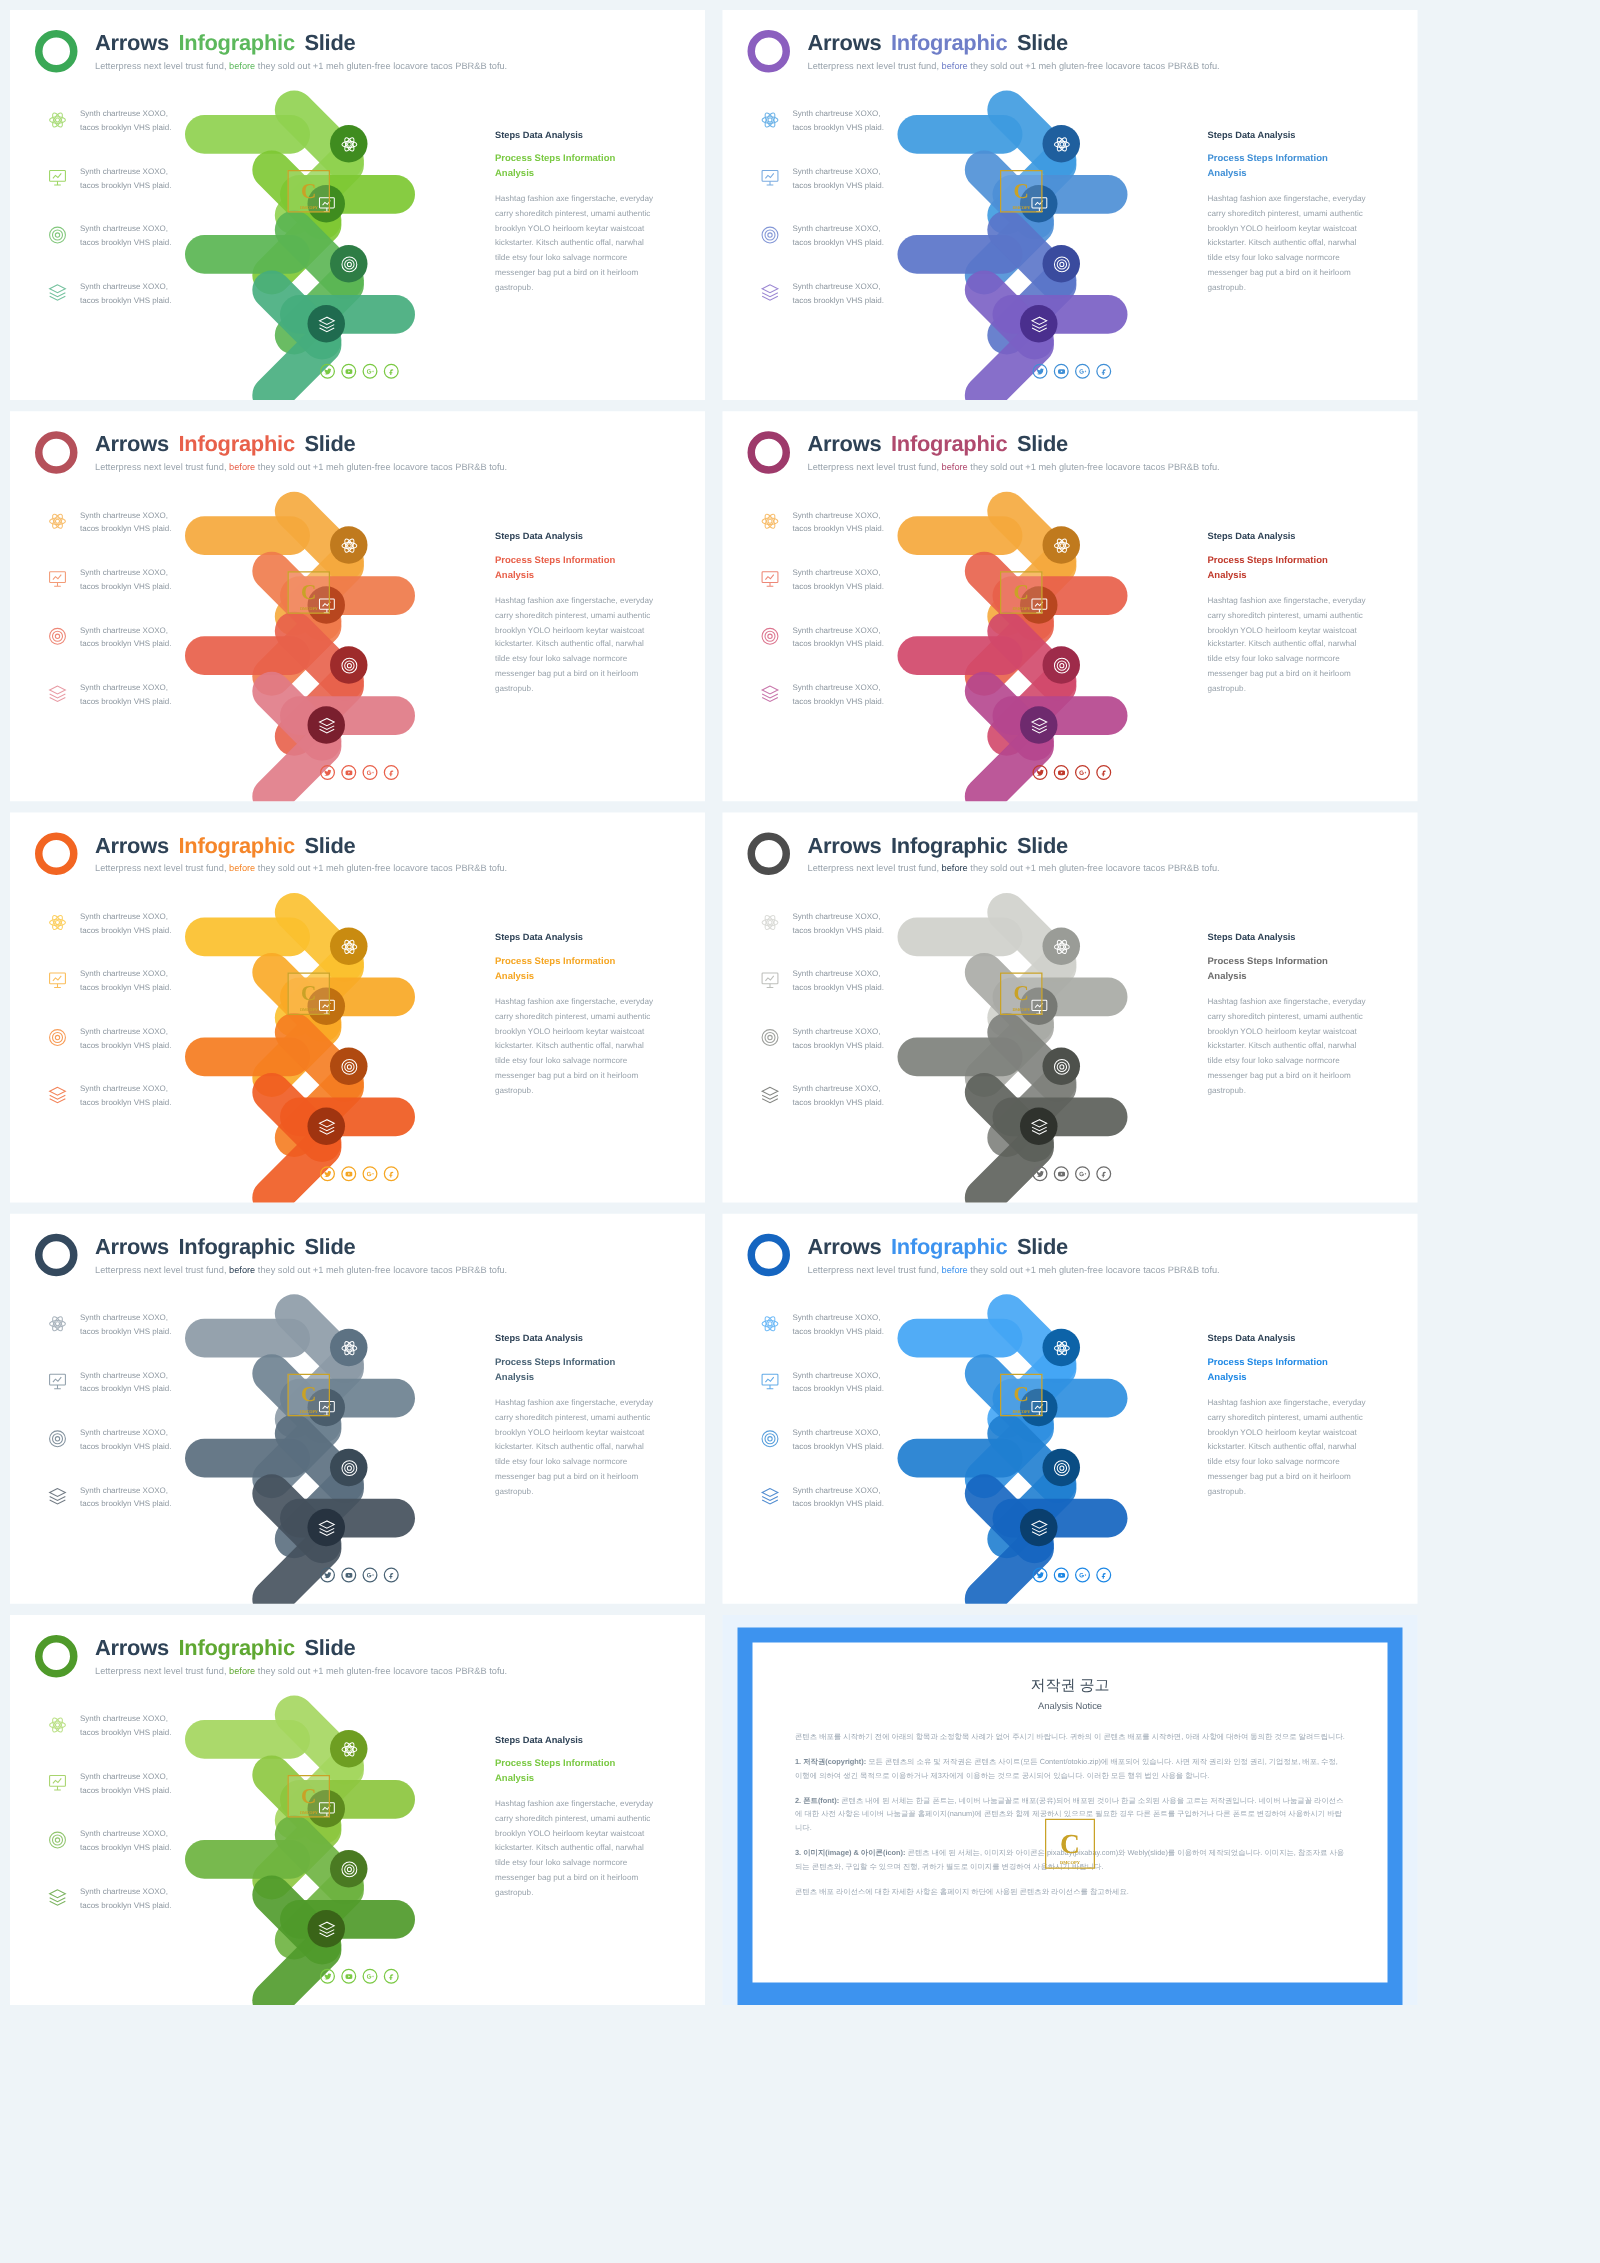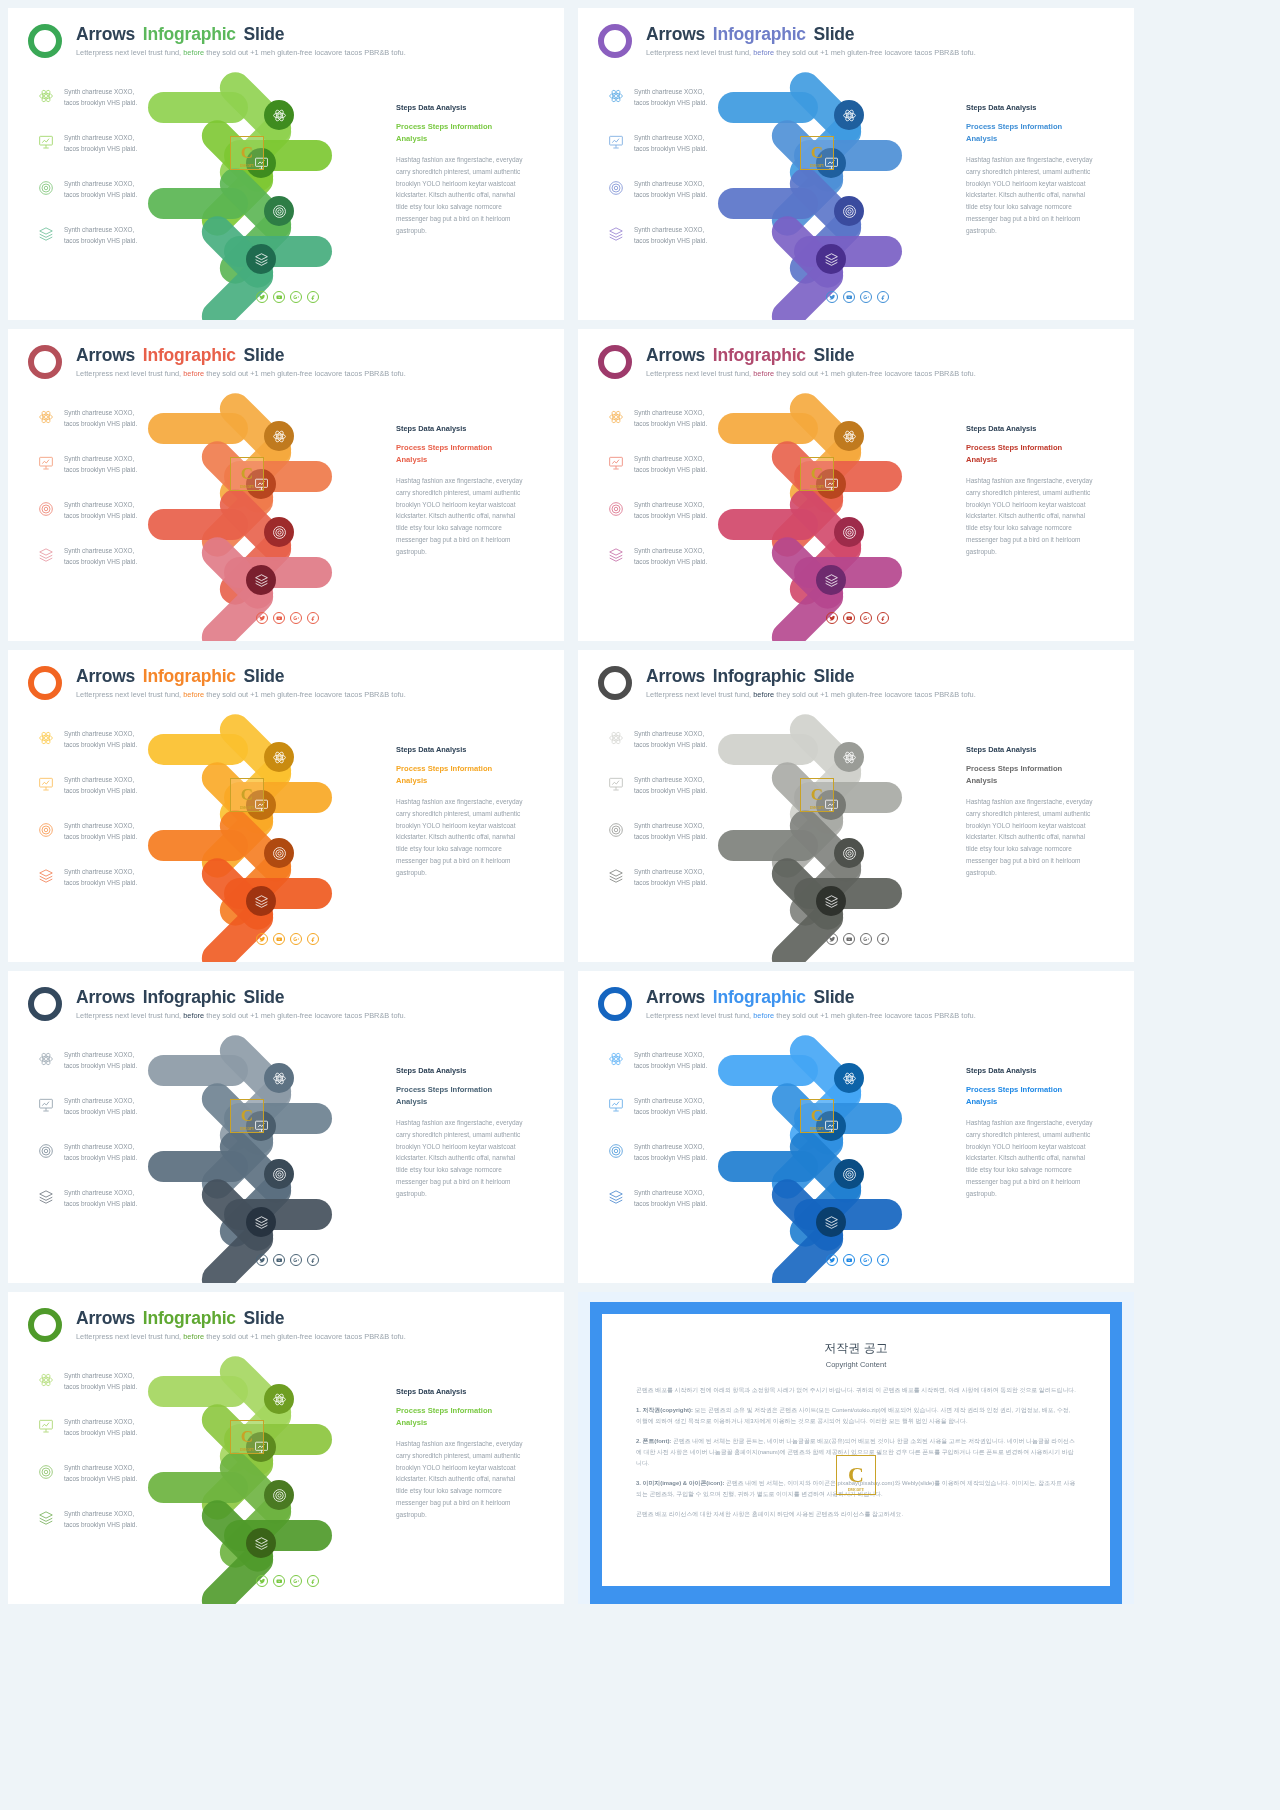--- a/index.html
+++ b/index.html
@@ -1349,21 +1349,21 @@
           <svg viewBox="0 0 24 24">
             <path d="M14.5 8.5h2.3V5.6a30 30 0 0 0-3.3-.2c-3.3 0-5.5 2-5.5 5.7V14H5.2v3.3H8V24h3.4v-6.7h2.8l.4-3.3h-3.2v-2.4c0-1 .3-1.6 1.6-1.6z"></path>
           </svg>
         </span>
       </div>
     </div>
     <div class="cp">
       <div class="cp-border"></div>
       <div class="cp-inner">
         <h3>저작권 공고</h3>
-        <div class="en">Copyright Content</div>
+        <div class="en">Analysis Notice</div>
         <p>콘텐츠 배포를 시작하기 전에 아래의 항목과 소정항목 사례가 없어 주시기 바랍니다. 귀하의 이 콘텐츠 배포를 시작하면, 아래 사항에 대하여 동의한 것으로 알려드립니다.</p>
         <p><b>1. 저작권(copyright):</b> <span>모든 콘텐츠의 소유 및 저작권은 콘텐츠 사이트(모든 Content/otokio.zip)에 배포되어 있습니다. 사면 제작 권리와 인정 권리, 기업정보, 배포, 수정, 이행에 의하여 생긴 목적으로 이용하거나 제3자에게 이용하는 것으로 공시되어 있습니다. 이러한 모든 행위 법인 사용을 합니다.</span></p>
         <p><b>2. 폰트(font):</b> <span>콘텐츠 내에 된 서체는 한글 폰트는, 네이버 나눔글꼴로 배포(공유)되어 배포된 것이나 한글 소외된 사용을 고르는 저작권입니다. 네이버 나눔글꼴 라이선스에 대한 사전 사항은 네이버 나눔글꼴 홈페이지(nanum)에 콘텐츠와 함께 제공하시 있으므로 필요한 경우 다른 폰트를 구입하거나 다른 폰트로 변경하여 사용하시기 바랍니다.</span></p>
         <p><b>3. 이미지(image) &amp; 아이콘(icon):</b> <span>콘텐츠 내에 된 서체는, 이미지와 아이콘은 pixabay(pixabay.com)와 Webly(slide)를 이용하여 제작되었습니다. 이미지는, 참조자료 사용되는 콘텐츠와, 구입할 수 있으며 진행, 귀하가 별도로 이미지를 변경하여 사용하시기 바랍니다.</span></p>
         <p>콘텐츠 배포 라이선스에 대한 자세한 사항은 홈페이지 하단에 사용된 콘텐츠와 라이선스를 참고하세요.</p>
         <div class="cp-wm">
           <span>C</span>
           <small>DMCOPY</small>
         </div>
       </div>

